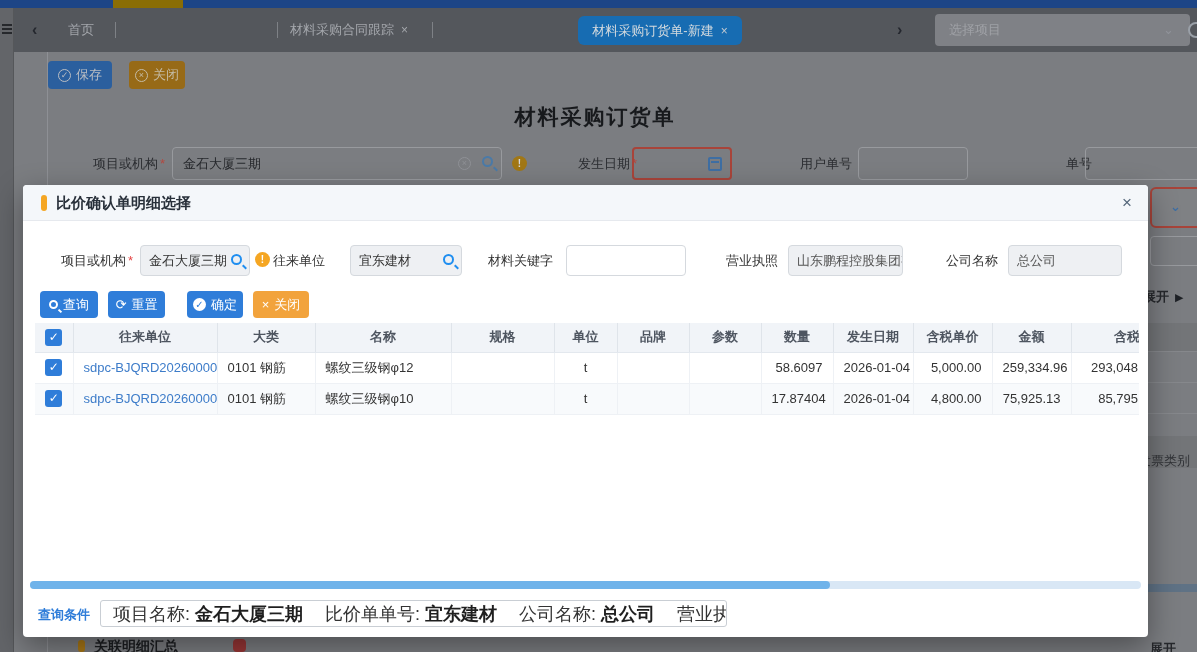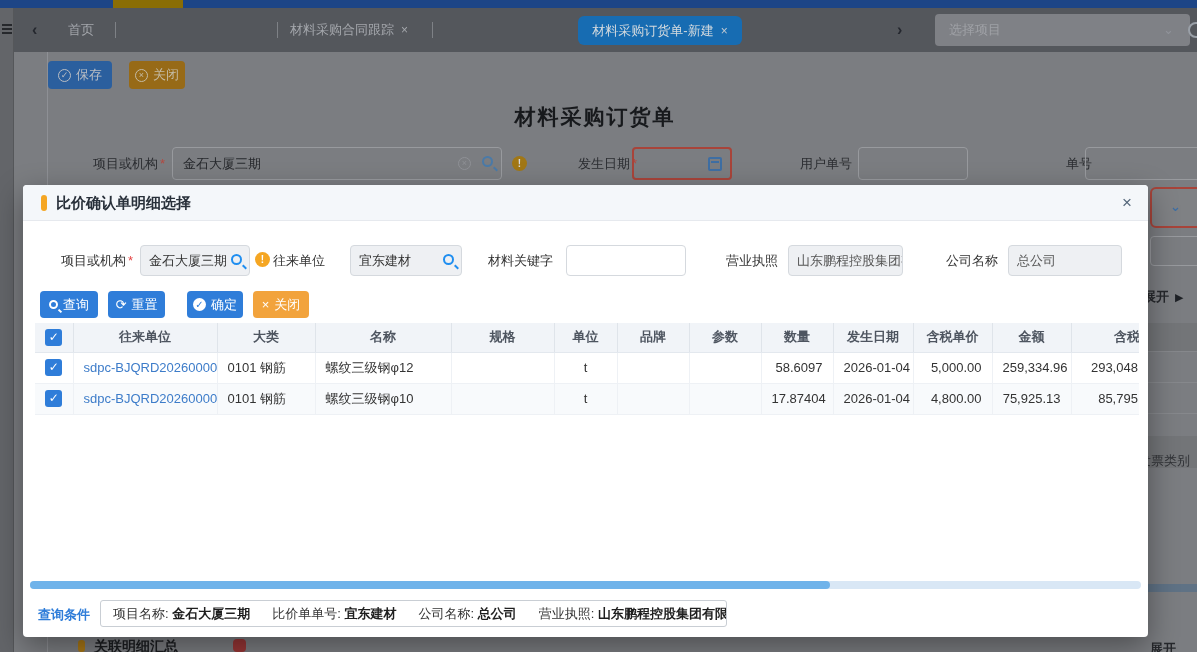--- a/index.html
+++ b/index.html
@@ -90,21 +90,21 @@
   tr.stripe td { background:#f8fafc; }
   td.c { text-align:center; padding:0 4px; }
   td.r { text-align:right; }
   a.cell-link { color:#3d7cc9; text-decoration:none; cursor:pointer; }
   .chk { display:inline-block; width:17px; height:17px; background:#2f7dd9; border-radius:3px; color:#fff; font-size:12px; line-height:17px; text-align:center; vertical-align:middle; cursor:pointer; }
 
   
   .h-scroll { position:absolute; left:7px; top:396px; width:1111px; height:8px; background:#d9e7f5; border-radius:4px; }
   .h-scroll .thumb { position:absolute; left:0; top:0; width:800px; height:8px; background:#6fb3ea; border-radius:4px; cursor:pointer; }
   .m-footer-label { position:absolute; left:15px; top:421px; color:#2f7dd9; font-size:13px; font-weight:bold; }
-  .m-footer-box { position:absolute; left:77px; top:415px; width:627px; height:27px; border:1px solid #c9ced4; border-radius:3px; display:flex; align-items:center; gap:22px; padding:0 12px; font-size:13px; color:#333; white-space:nowrap; overflow:hidden; }
+  .m-footer-box { position:absolute; left:77px; top:415px; width:627px; height:27px; border:1px solid #c9ced4; border-radius:3px; display:flex; align-items:center; gap:22px; padding:0 12px; font-size:18px; color:#333; white-space:nowrap; overflow:hidden; }
   .m-footer-box b { color:#1f1f1f; }
 </style>
 </head>
 <body>
 
 <div id="screen">
 
   <div class="top-strip">
     <div class="active-seg"></div>
   </div>

